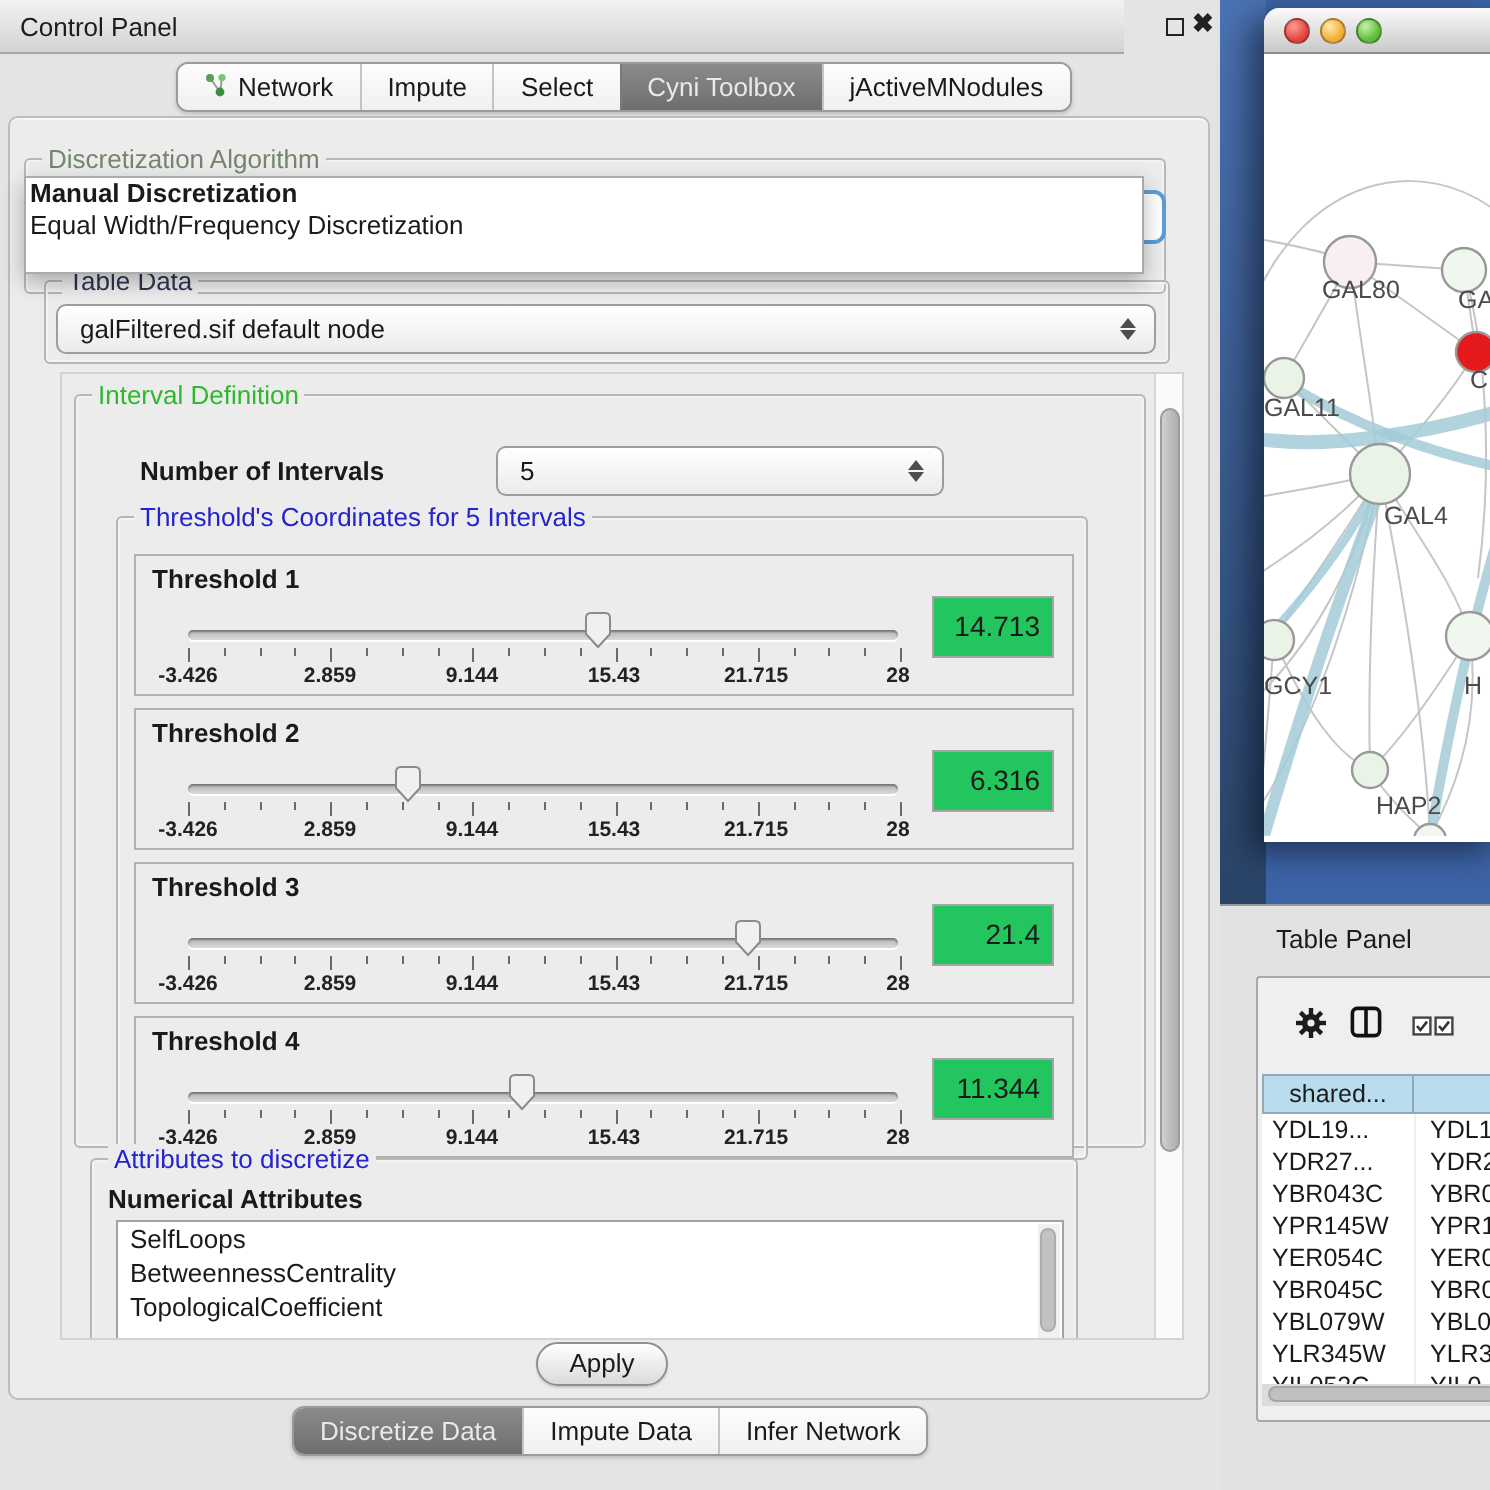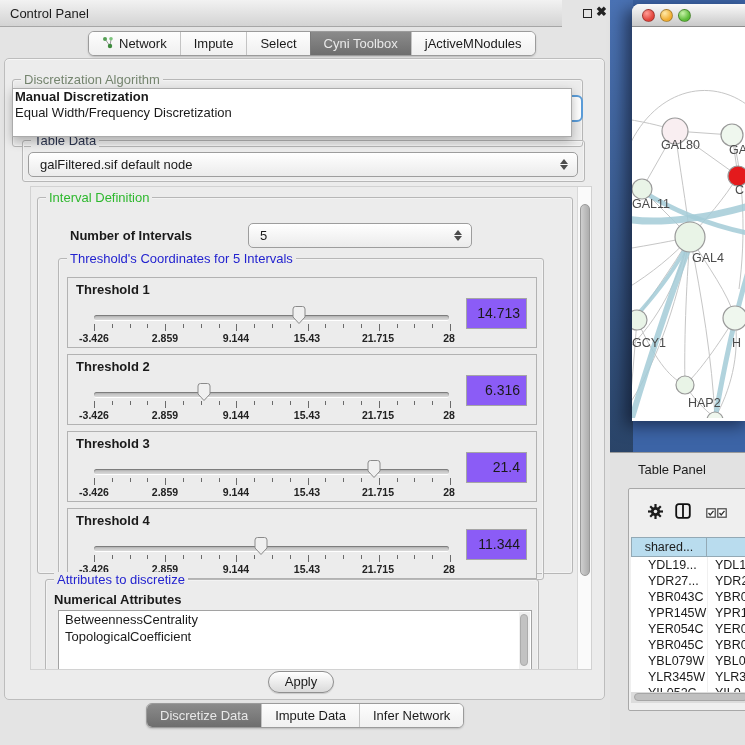--- a/index.html
+++ b/index.html
@@ -72,21 +72,21 @@
   #thr-group > .gtitle { color:#2323cf; }
 
   .thr-box { position:absolute; left:8px; width:470px; height:71px; border:1px solid #b2b2b2; background:#ececec; }
   .thr-box .tlabel { position:absolute; left:8px; top:4px; font-weight:bold;text-align:center; }
   .thr-box .track { position:absolute; left:26px; top:37px; width:355px; height:5px; border-radius:3px;
     background:linear-gradient(#b2b2b2,#dadada); box-shadow:inset 0 1px 1px rgba(0,0,0,.35), 0 1px 0 #fff; }
   .thr-box .thumb { position:absolute; top:27px; width:16px; height:20px; }
   .thr-box .ticks { position:absolute; left:26px; top:46px; width:356px; height:8px; }
   .thr-box .ticks i { position:absolute; top:0; width:1px; background:#6a6a6a; }
   .thr-box .slabel { position:absolute; top:54px; width:48px; text-align:center; font-size:10.5px; font-weight:bold; color:#222; }
-  .thr-box .vfield { position:absolute; left:398px; top:20px; width:61px; height:31px; background:#8b5cf6;
+  .thr-box .vfield { position:absolute; left:398px; top:20px; width:61px; height:31px; background:#22c55e;
     border:1px solid #a5a5a5; font-size:14px; text-align:right; line-height:29px; padding-right:6px; }
 
   #attr-group { left:14px; top:392px; width:494px; height:96px; }
   #attr-group > .gtitle { color:#2323cf; }
   #attr-list-label { position:absolute; left:8px; top:12px; font-weight:bold; }
   #attr-list { position:absolute; left:12px; top:30px; width:474px; height:60px; background:#fff; border:1px solid #a2a2a2; overflow:hidden; }
   #attr-list .item { height:17px; line-height:17px; padding-left:6px; font-size:13px; }
   #attr-scroll { position:absolute; right:1px; top:1px; width:11px; height:58px; background:#f0f0f0; }
   #attr-scroll .thumb { position:absolute; left:1px; top:2px; width:8px; height:52px; border-radius:4px; background:#c2c2c2; border:1px solid #ababab; }
 
@@ -110,21 +110,21 @@
   #tp-title { position:absolute; left:28px; top:9px; font-size:13px; color:#1c1c1c; }
   #tp-container { position:absolute; left:18px; top:35px; width:130px; height:223px; background:#efefef; border:1px solid #a8a8a8; border-radius:2px; }
   #tp-toolbar { position:absolute; left:0; top:0; width:100%; height:44px; }
   #tp-toolbar .ic { position:absolute; top:14px; }
   #tp-header { position:absolute; left:2px; top:48px; height:20px; width:200px; display:flex; }
   #tp-header .hc { background:#b9dcee; border:1px solid #93a9b5; border-left:none; font-size:12.5px; text-align:center; line-height:18px; color:#1c1c1c; }
   #tp-header .hc:first-child { border-left:1px solid #93a9b5; width:76px; }
   #tp-header .hc:last-child { width:90px; }
   #tp-rows { position:absolute; left:2px; top:68px; width:200px; height:135px; background:#fff; overflow:hidden; }
   #tp-rows .row { height:16px; line-height:16px; display:flex; font-size:12.5px; }
-  #tp-rows .c1 { width:76px; padding-left:17px; }
+  #tp-rows .c1 { width:76px; padding-left:5px; }
   #tp-rows .c2 { width:90px; padding-left:7px; border-left:1px solid rgba(0,0,0,.06); }
   #tp-hscroll { position:absolute; left:2px; top:203px; width:124px; height:11px; background:#dcdcdc; }
   #tp-hscroll .thumb { position:absolute; left:3px; top:1px; width:114px; height:8px; border-radius:4px; background:#c0c0c0; border:1px solid #a6a6a6; }
 </style>
 </head>
 <body>
 
 <div class="abs" id="titlebar">
   <span class="t">Control Panel</span>
   <span id="float-btn"></span>
@@ -344,20 +344,21 @@
             <div class="vfield">11.344</div>
           </div>
         </div>
     </div>
   </div>
   <div class="group" id="attr-group">
     <span class="gtitle">Attributes to discretize</span>
     <span id="attr-list-label">Numerical Attributes</span>
     <div id="attr-list">
       <div id="attr-items">
+          <div class="item">SelfLoops</div>
           <div class="item">BetweennessCentrality</div>
           <div class="item">TopologicalCoefficient</div>
         </div>
       <div id="attr-scroll">
           <div class="thumb"></div>
         </div>
     </div>
   </div>
   <div class="abs" id="vscroll">
       <div class="thumb"></div>

